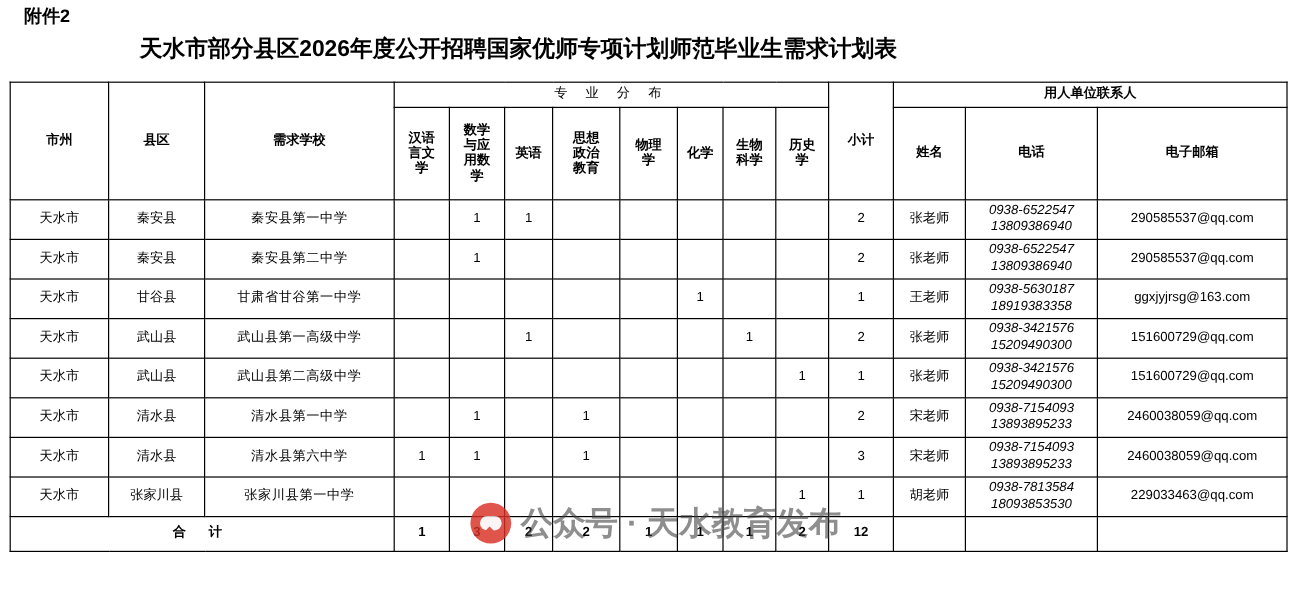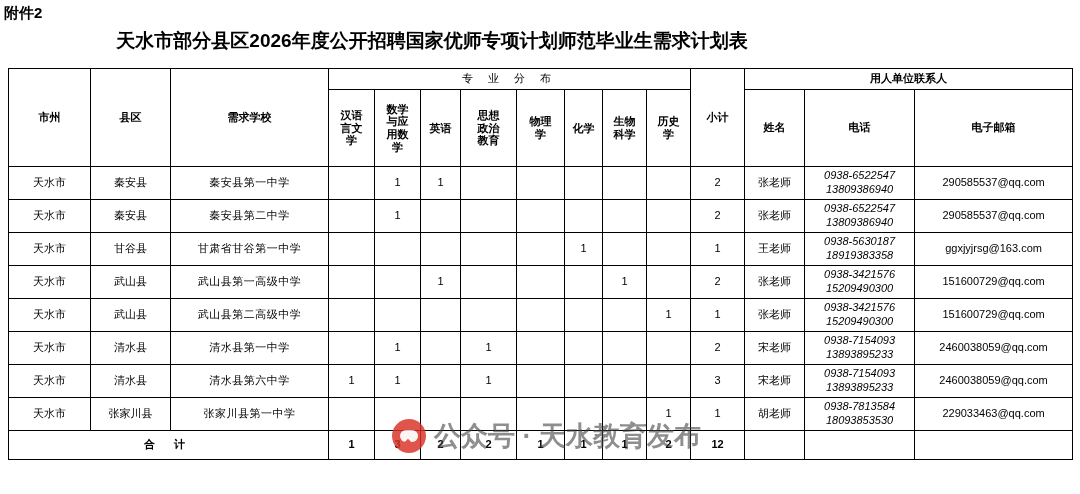--- a/index.html
+++ b/index.html
@@ -10,21 +10,21 @@
     width: 1080px;
     height: 494px;
     background: #ffffff;
     font-family: "Liberation Serif", serif;
     color: #000000;
     overflow: hidden;
     position: relative;
   }
   #attach-label {
     position: absolute;
-    left: 4px;
+    left: 20px;
     top: 4px;
     font-size: 15px;
     font-weight: bold;
     font-family: "Liberation Sans", sans-serif;
   }
   #doc-title {
     position: absolute;
     left: 0;
     top: 28px;
     width: 864px;

